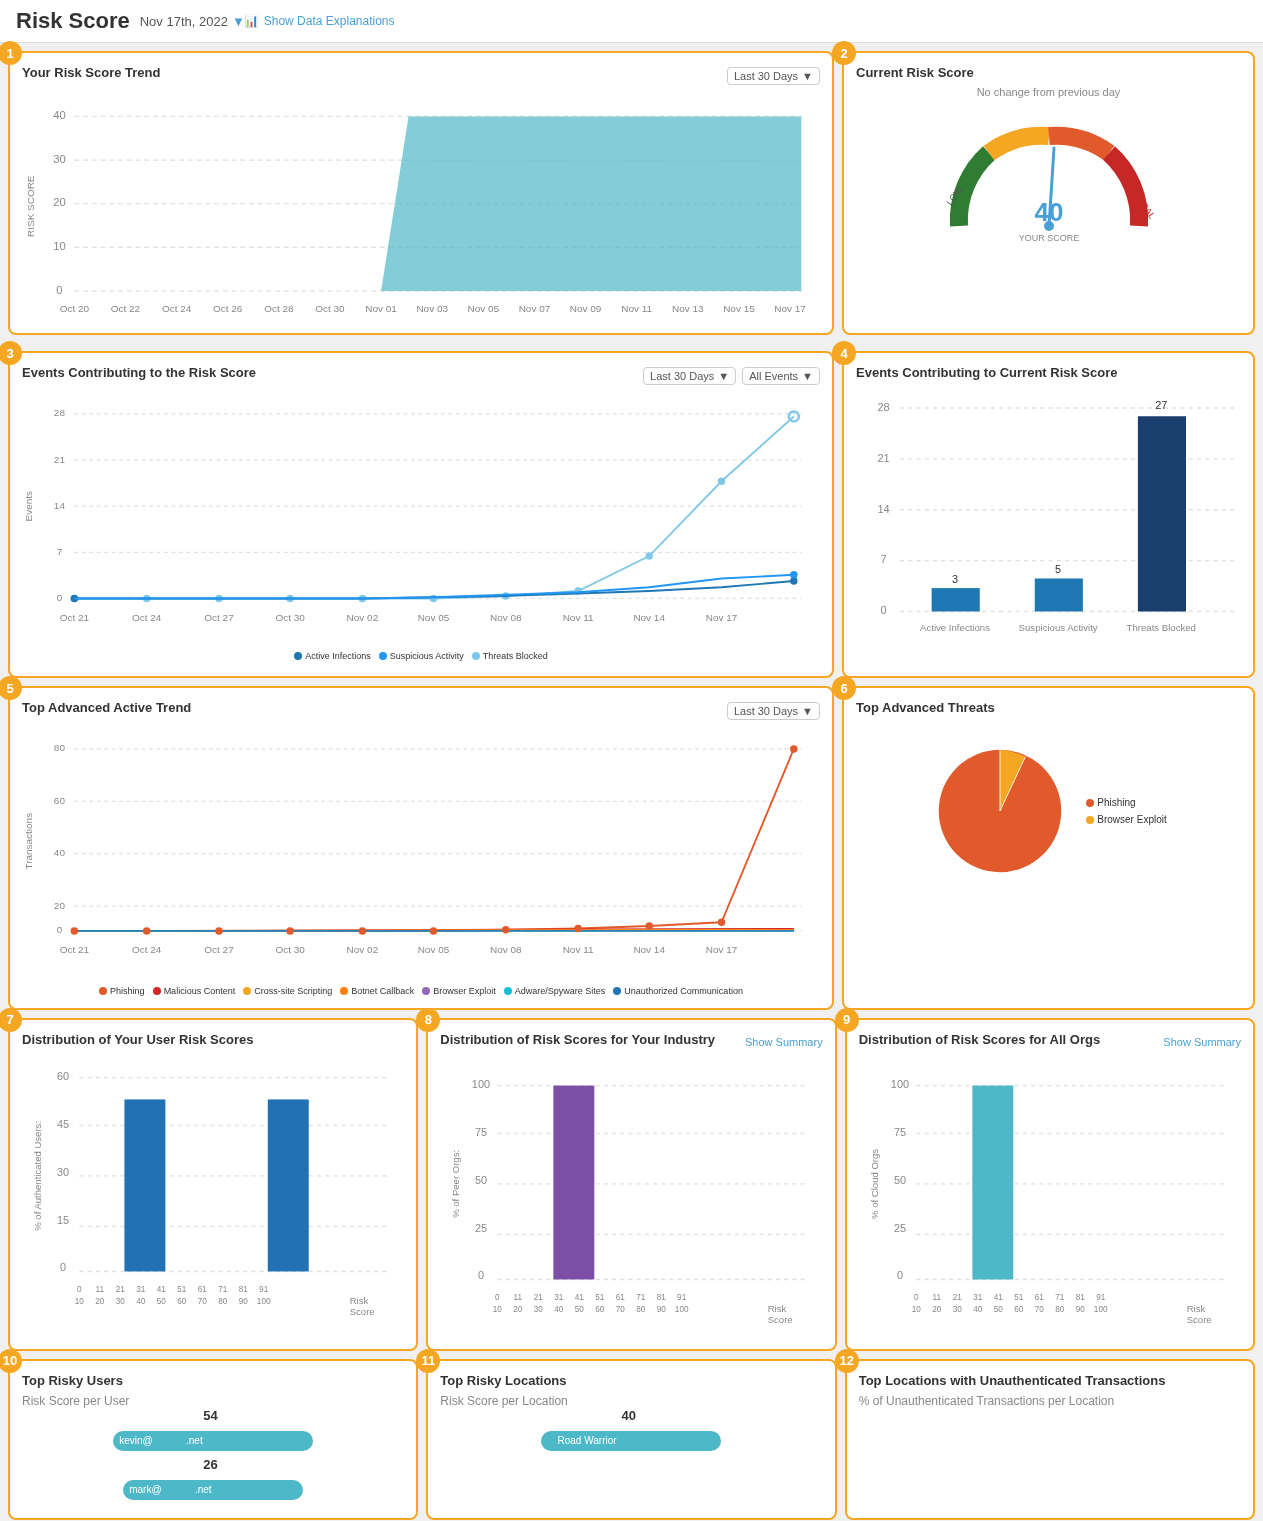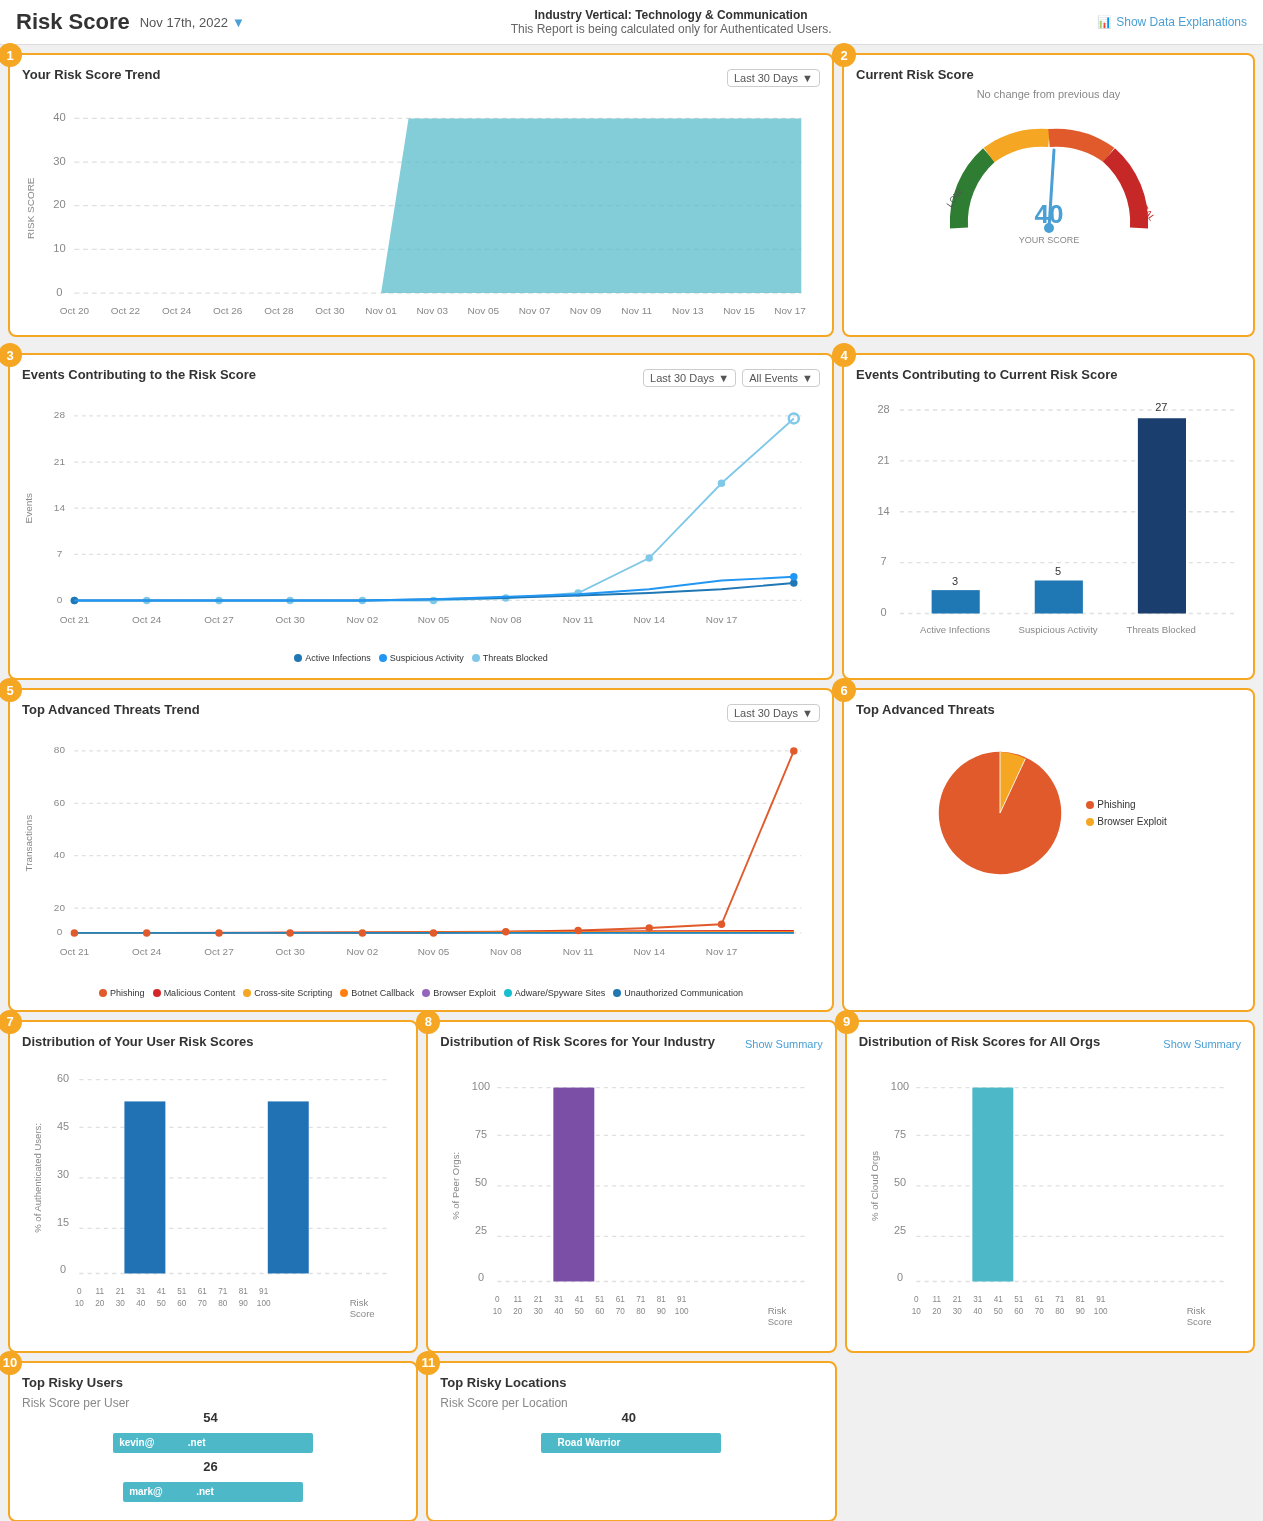--- a/index.html
+++ b/index.html
@@ -38,41 +38,37 @@
     .axis-label { font-size: 9px; fill: #888; }
     
     
     .legend { display: flex; flex-wrap: wrap; gap: 8px; margin-top: 4px; font-size: 9px; justify-content: center; }
     .legend-item { display: flex; align-items: center; gap: 3px; }
     .legend-dot { width: 8px; height: 8px; border-radius: 50%; }
     
     
     .user-row { display: flex; align-items: center; margin-bottom: 6px; gap: 8px; flex-direction: column; }
     .user-score { font-size: 13px; font-weight: bold; color: #333; width: 20px; }
-    .user-bar { height: 20px; background: #4db8c8; border-radius: 2px; display: flex; align-items: center; padding: 0 6px; color: #fff; font-size: 10px; font-weight: bold; }
+    .user-bar { height: 20px; background: #4db8c8; border-radius: 10px; display: flex; align-items: center; padding: 0 6px; color: #fff; font-size: 10px; }
     
     .show-summary { font-size: 11px; color: #4a9fd4; cursor: pointer; }
     
     .section-subtitle { font-size: 12px; color: #888; margin-bottom: 0; }
     
     .no-change-text { text-align: center; font-size: 11px; color: #888; }
   </style>
 </head>
 <body>
 
 <div class="header">
   <span class="header-title">Risk Score</span>
   <span class="header-date">
     <span>Nov 17th, 2022</span>
     <span style="color:#4a9fd4;">▼</span>
   </span>
-  <div class="header-center">
-    <strong>Industry Vertical: Technology &amp; Communication</strong><br>
-    <span>This Report is being calculated only for Authenticated Users.</span>
-  </div>
   <div class="header-right">
     <span>📊</span>
     <span>Show Data Explanations</span>
   </div>
 </div>
 
 <div class="row1">
 
   <div class="card">
     <div class="card-number">1</div>
@@ -263,21 +259,21 @@
       <text x="222" y="178" font-size="7" fill="#888" text-anchor="middle">Threats Blocked</text>
     </svg>
   </div>
 </div>
 
 <div class="row3">
 
   <div class="card">
     <div class="card-number">5</div>
     <div class="card-header">
-      <span class="card-title">Top Advanced Threats Trend</span>
+      <span class="card-title">Top Advanced Active Trend</span>
       <div class="dropdown">
         <span>Last 30 Days</span>
         <span>▼</span>
       </div>
     </div>
     <svg viewBox="0 0 640 200" width="100%">
       <text x="30" y="18" font-size="8" fill="#888" text-anchor="middle">80</text>
       <text x="30" y="60" font-size="8" fill="#888" text-anchor="middle">60</text>
       <text x="30" y="102" font-size="8" fill="#888" text-anchor="middle">40</text>
       <text x="30" y="144" font-size="8" fill="#888" text-anchor="middle">20</text>
@@ -548,13 +544,18 @@
     <div>
       <div class="user-row">
         <span class="user-score">40</span>
         <div class="user-bar" style="width:180px;padding-left:16px;">
           <span>Road Warrior</span>
         </div>
       </div>
     </div>
   </div>
 
+  <div class="card">
+    <div class="card-number">12</div>
+    <div class="card-title">Top Locations with Unauthenticated Transactions</div>
+    <div class="section-subtitle">% of Unauthenticated Transactions per Location</div>
+  </div>
 </div>
 
 </body></html>

